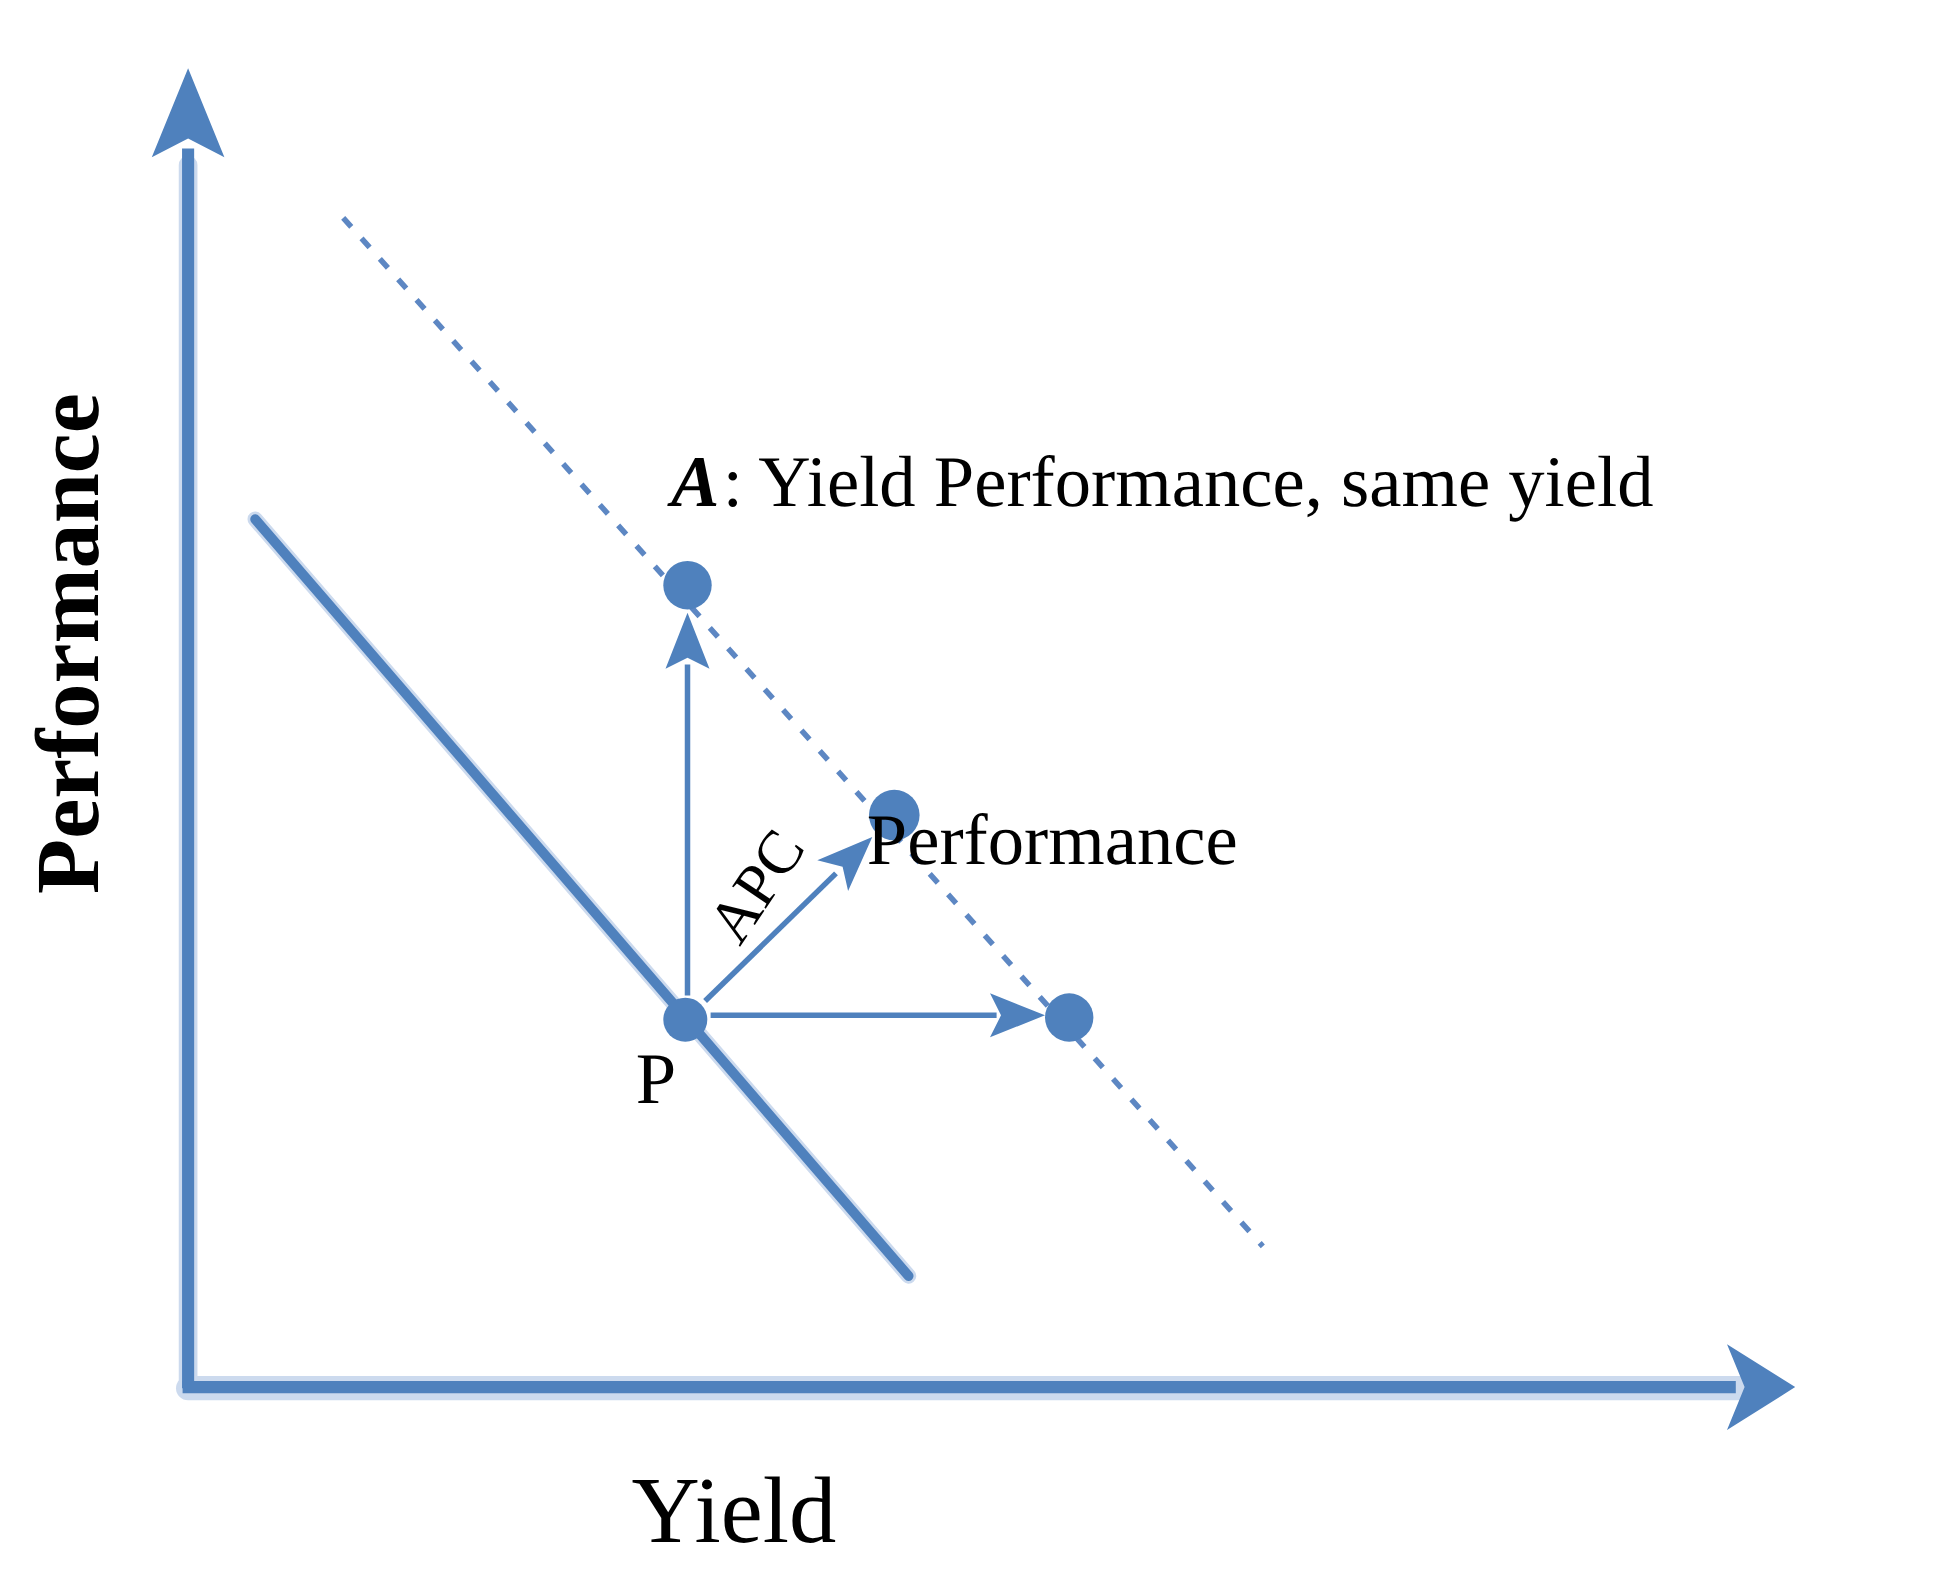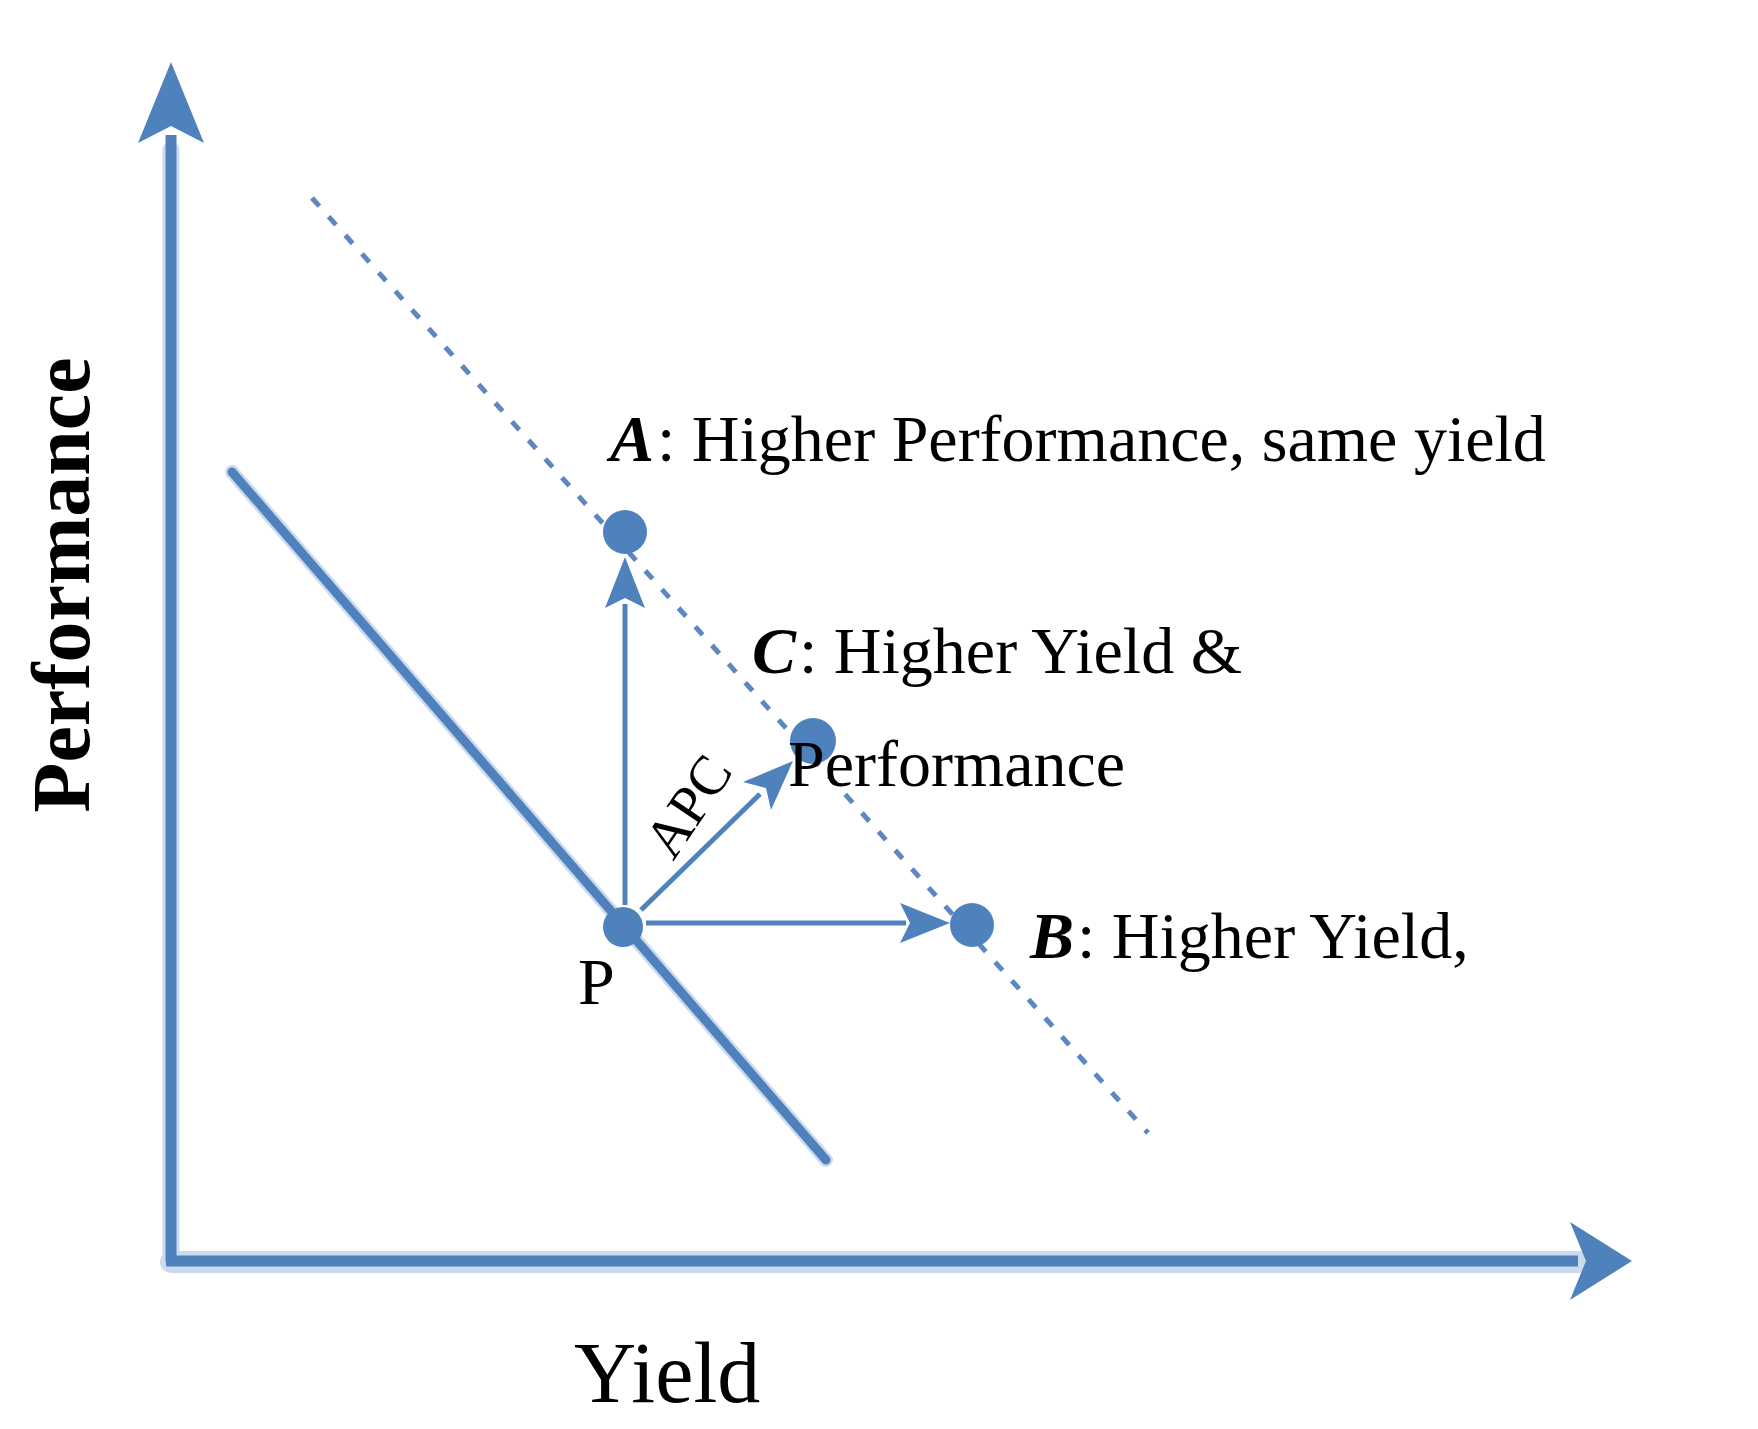--- a/index.html
+++ b/index.html
@@ -87,23 +87,21 @@
 
     <circle cx="625" cy="532" r="22" class="fill-accent"></circle>
     <circle cx="813" cy="741" r="23" class="fill-accent"></circle>
     <circle cx="972" cy="925" r="22" class="fill-accent"></circle>
     <circle cx="623" cy="927" r="20" class="fill-accent"></circle>
   </svg>
 
   <div id="y-axis-label" class="lbl">Performance</div>
   <div id="x-axis-label" class="lbl">Yield</div>
 
-  <div id="callout-a" class="lbl"><span class="pt-letter">A</span><span>: Higher Performance, same yield</span></div>
+  <div id="callout-a" class="lbl"><span class="pt-letter">A</span><span>: Yield Performance, same yield</span></div>
 
-  <div id="callout-c-line1" class="lbl"><span class="pt-letter">C</span><span>: Higher Yield &amp;</span></div>
   <div id="callout-c-line2" class="lbl">Performance</div>
 
-  <div id="callout-b-line1" class="lbl"><span class="pt-letter">B</span><span>: Higher Yield,</span></div>
 
   <div id="p-label" class="lbl">P</div>
   <div id="apc-label" class="lbl">APC</div>
 
 </div>
 
 </body></html>

